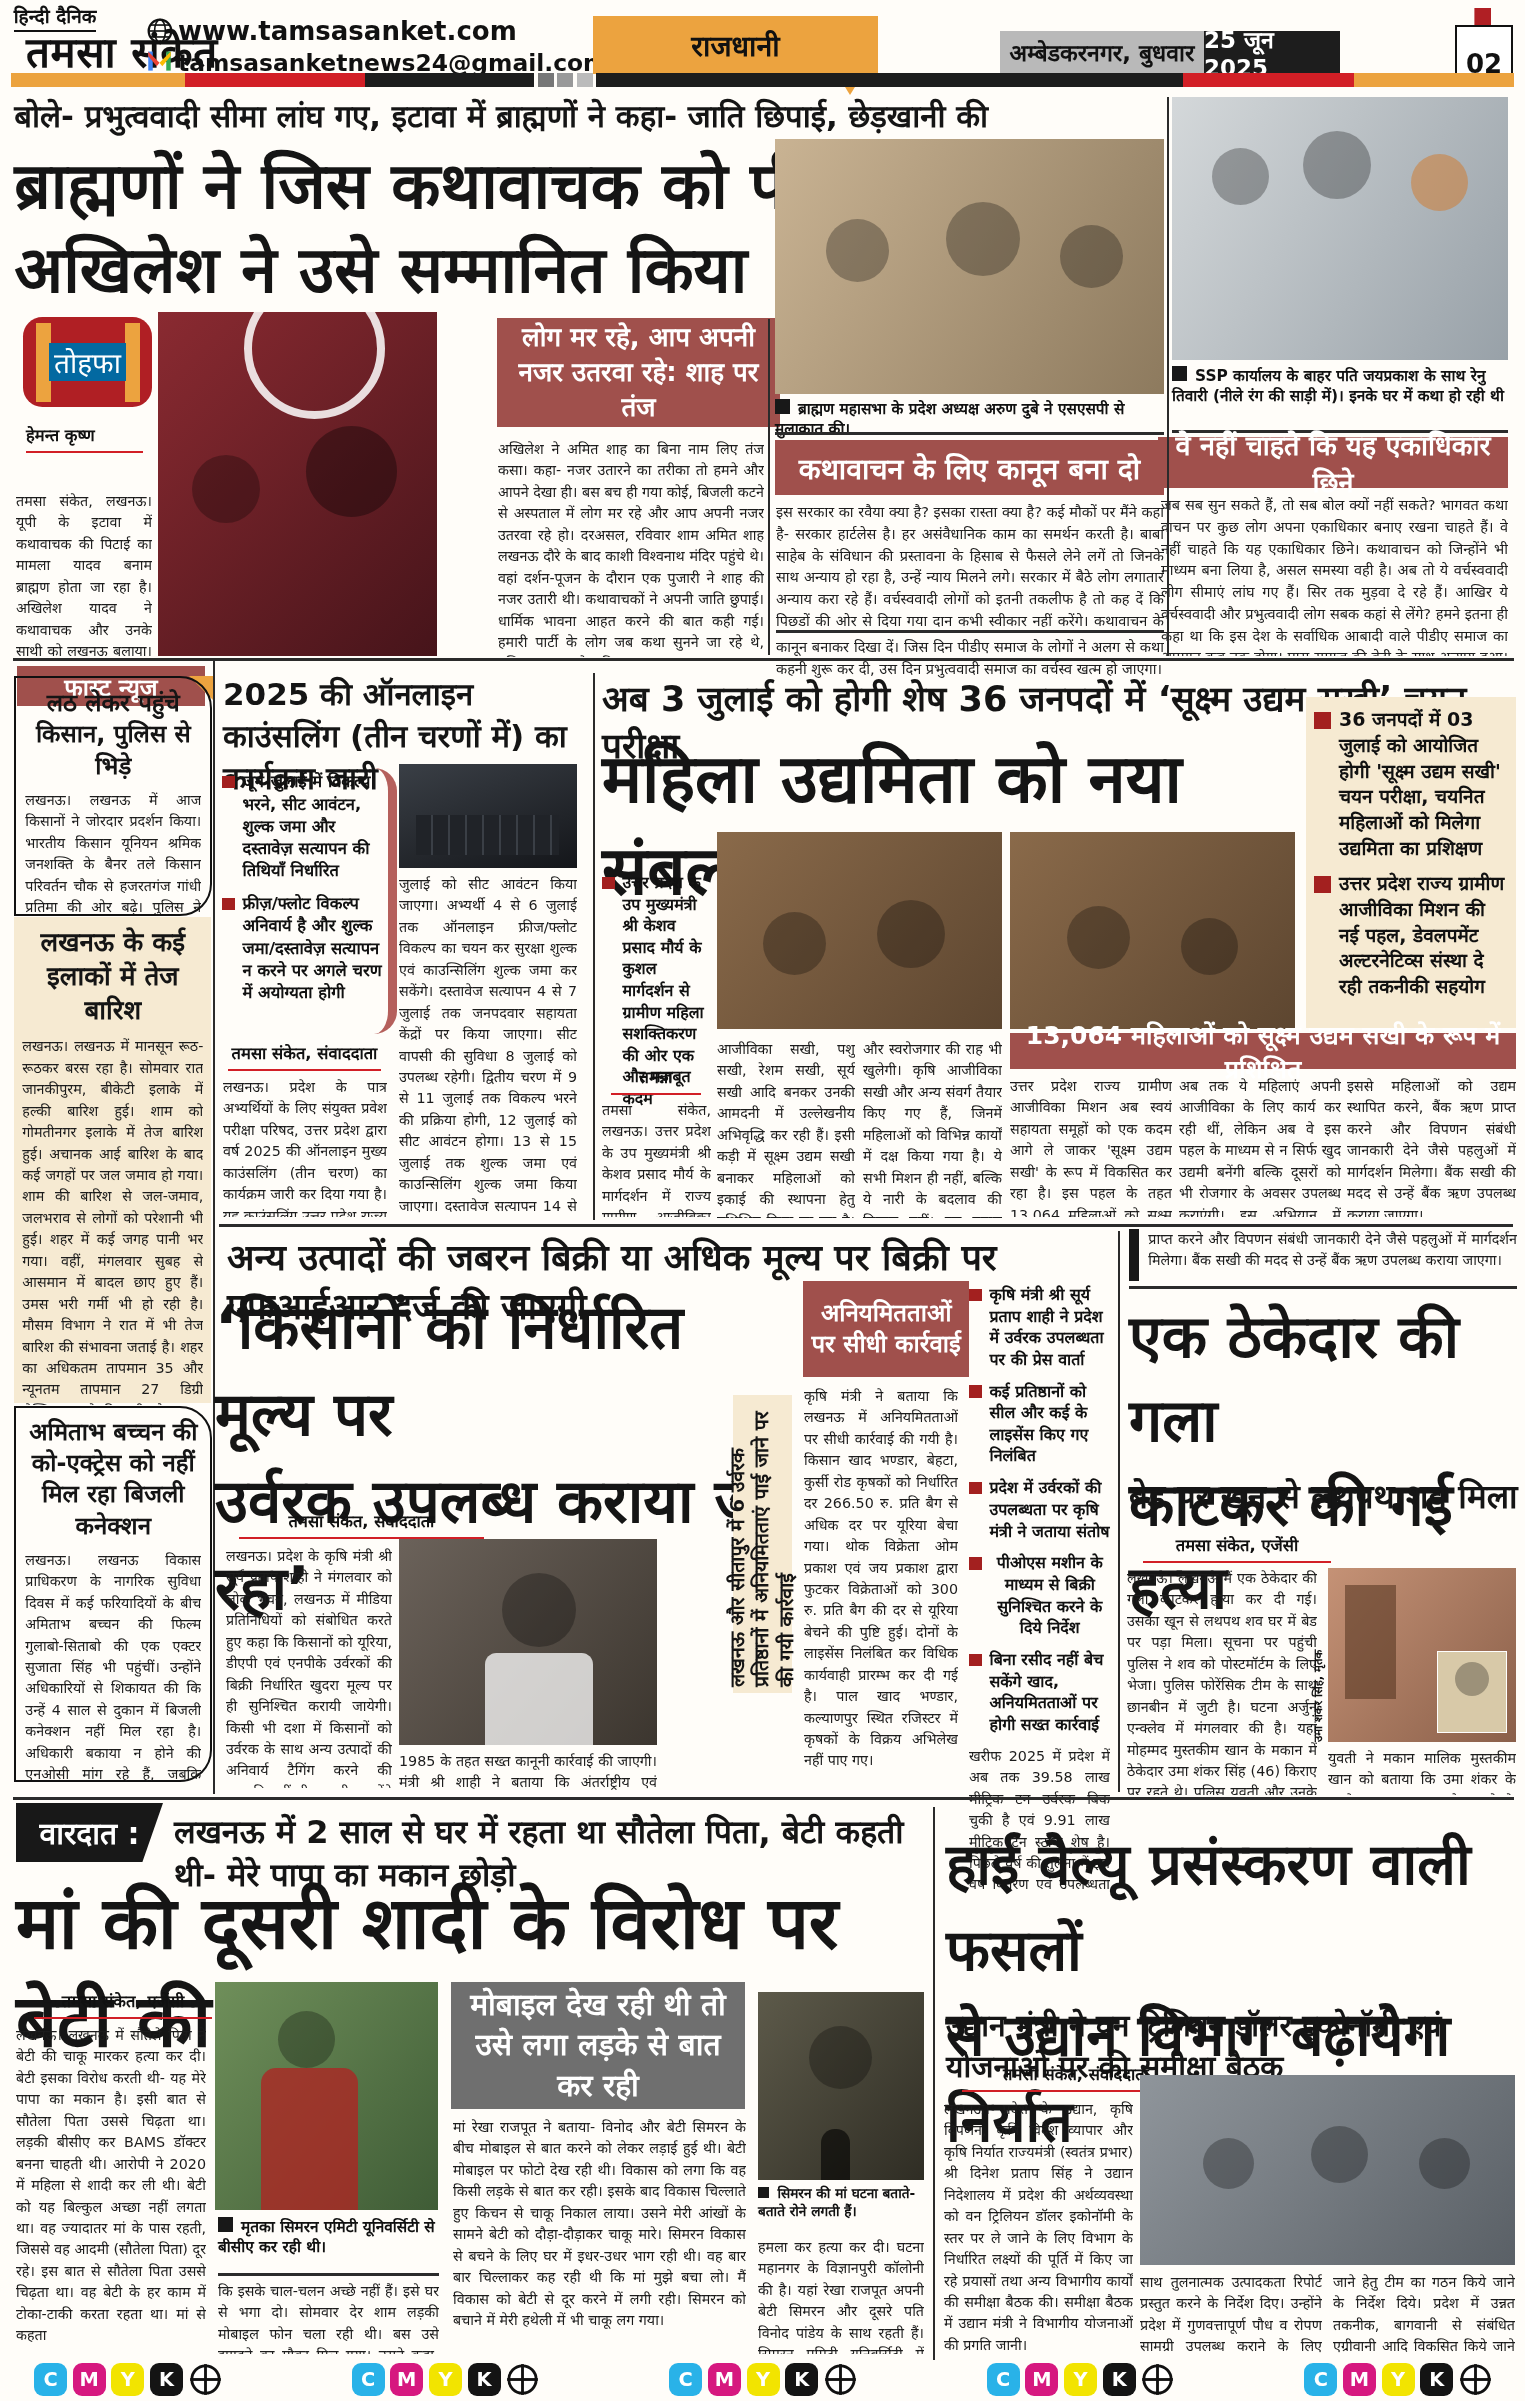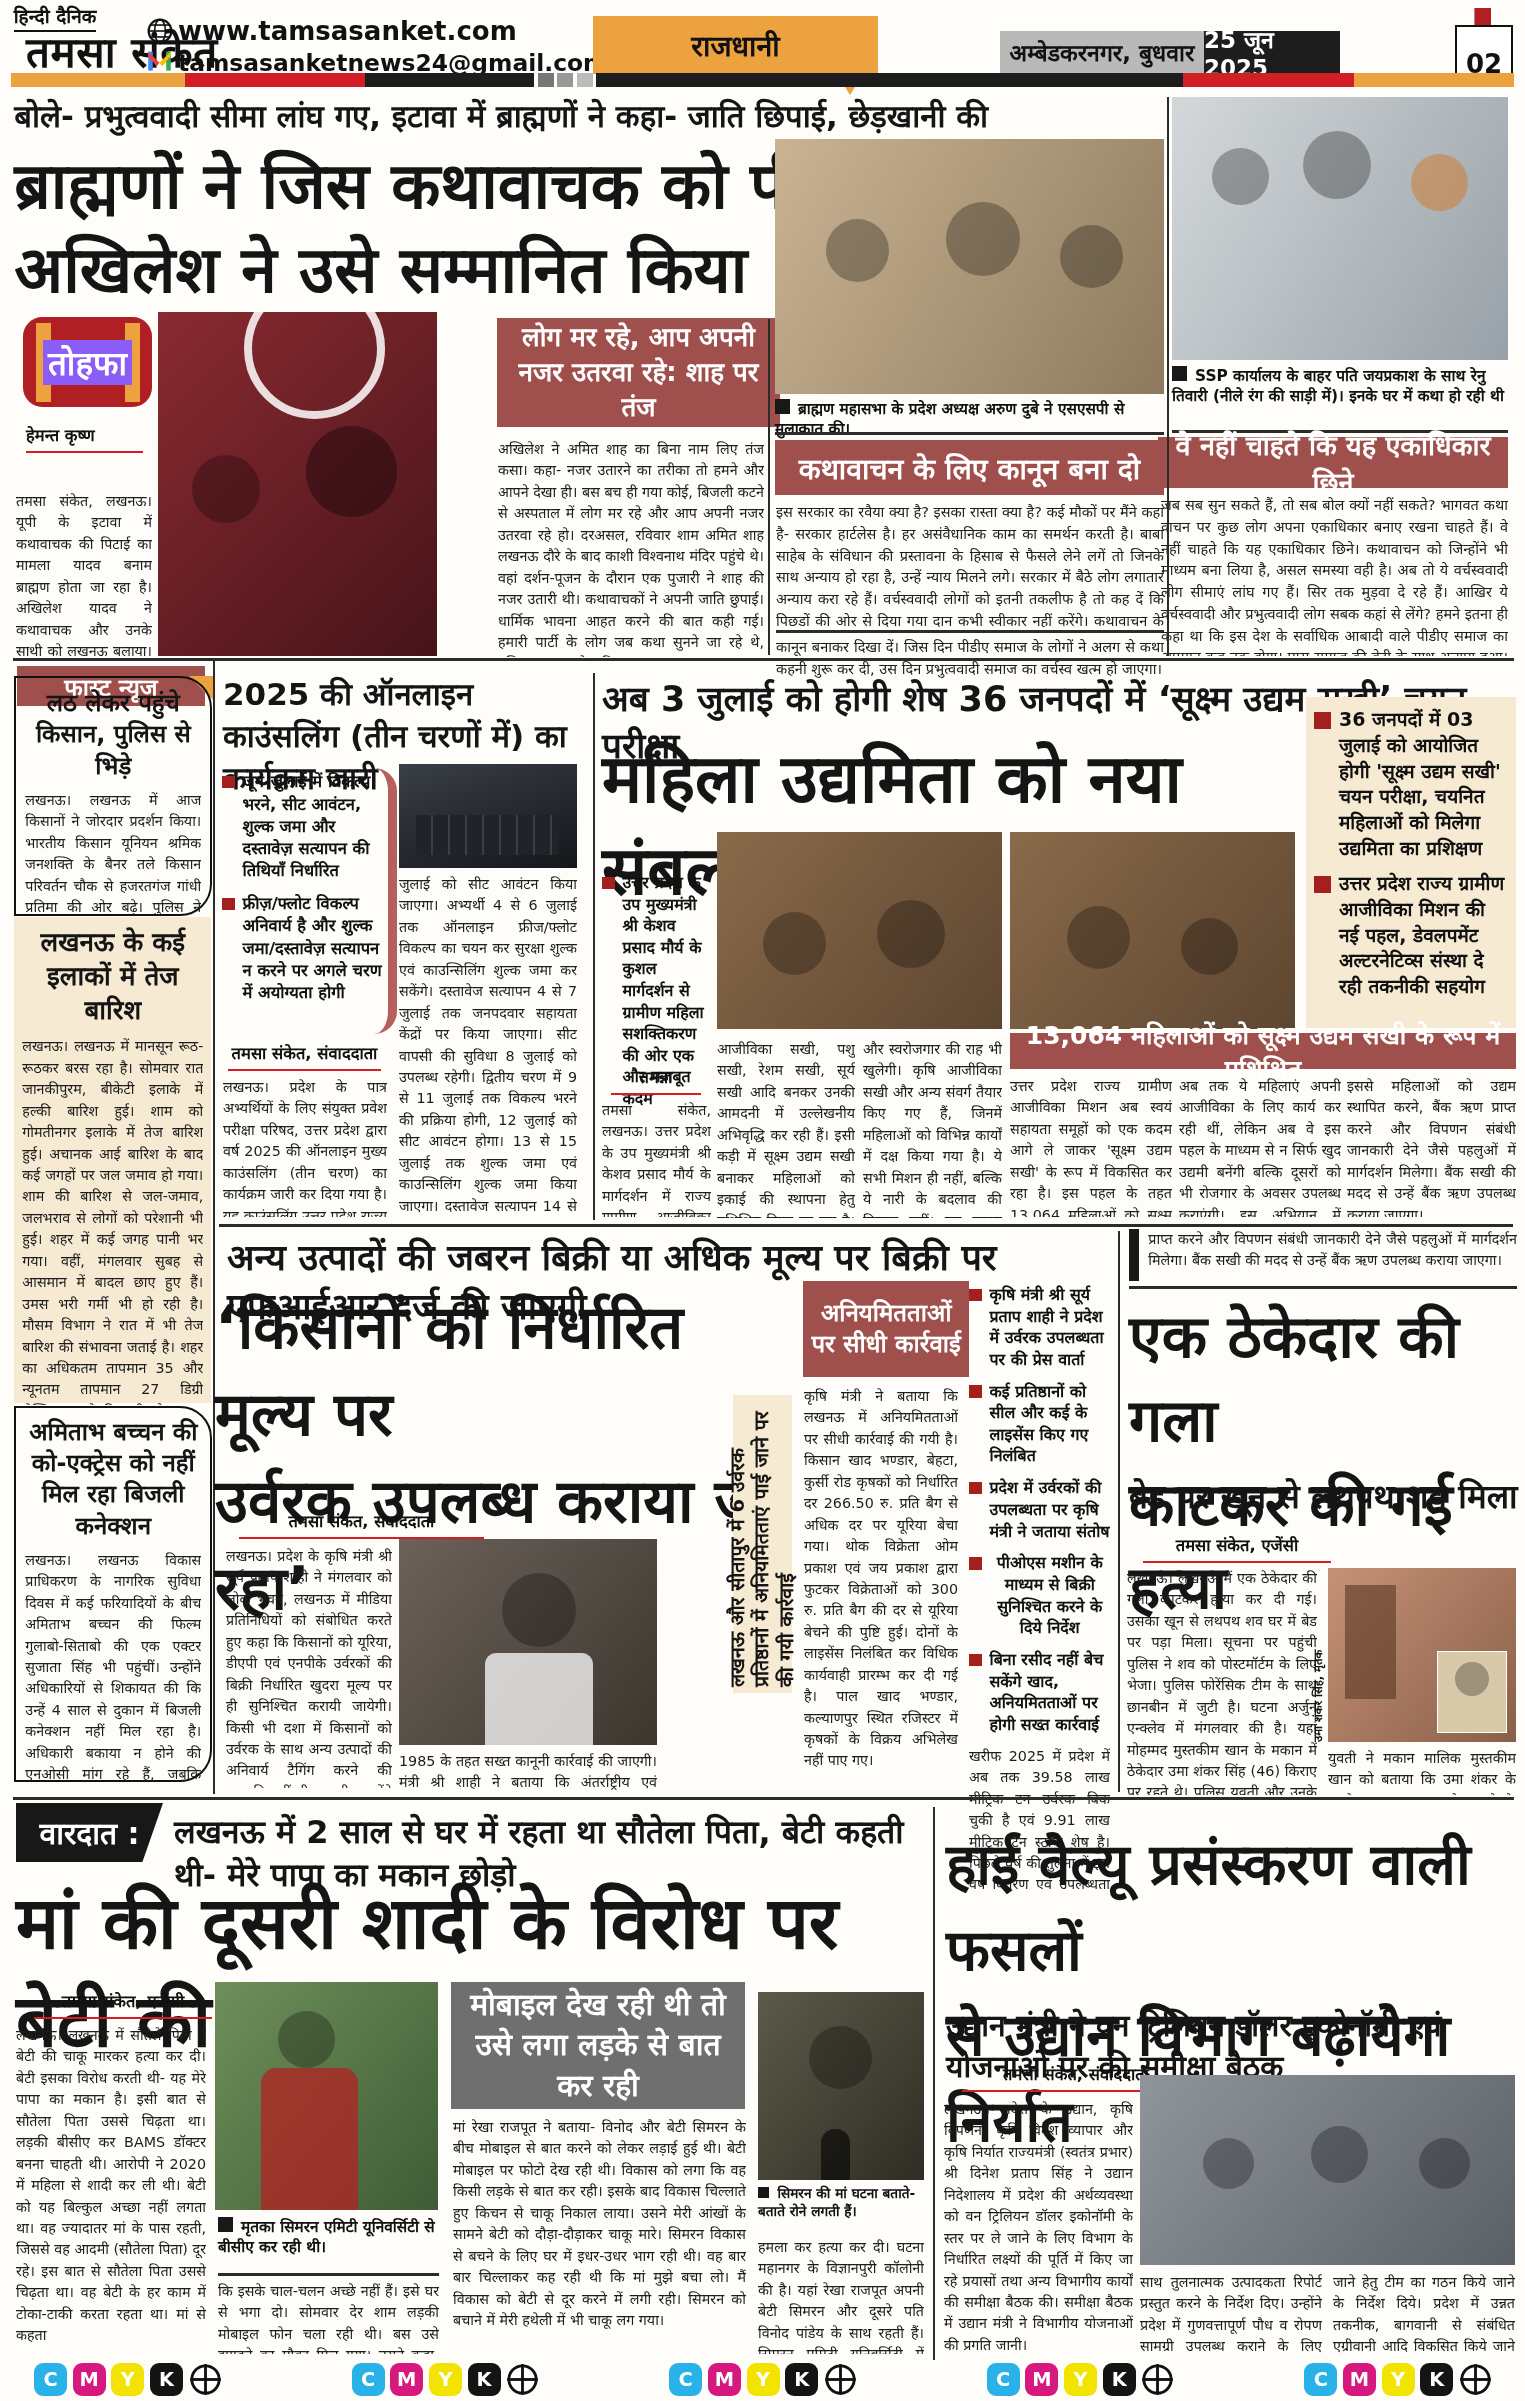--- a/index.html
+++ b/index.html
@@ -89,21 +89,21 @@
 
   <div class="abs hl" style="left:14.3px;top:94px;width:1146px;font-size:31px;">बोले- प्रभुत्ववादी सीमा लांघ गए, इटावा में ब्राह्मणों ने कहा- जाति छिपाई, छेड़खानी की</div>
   <div class="abs" style="left:14.3px;top:144px;width:935px;">
     <div class="hl" style="font-size:64px;line-height:1.32;">ब्राह्मणों ने जिस कथावाचक को पीटा</div>
     <div class="hl" style="font-size:64px;line-height:1.32;">अखिलेश ने उसे सम्मानित किया</div>
   </div>
 
   <div class="abs" style="left:23px;top:317px;width:129px;height:90px;background:#b01f24;border-radius:19.4px;display:flex;align-items:center;justify-content:center;">
     <div class="abs" style="left:12.5px;top:5.7px;width:15px;height:79px;background:#eca33f;"></div>
     <div class="abs" style="right:12.5px;top:5.7px;width:15px;height:79px;background:#eca33f;"></div>
-    <span style="color:#fff;font-size:33px;font-weight:700;background:#8b5cf6;padding:0 4.6px;z-index:2;">तोहफा</span>
+    <span style="color:#fff;font-size:28px;font-weight:400;background:#0369a1;padding:0 4.6px;z-index:2;">तोहफा</span>
   </div>
   <div class="abs byline" style="left:26px;top:423px;width:117px;">हेमन्त कृष्ण</div>
   <div class="abs body" style="left:16px;top:491px;width:136px;height:165px;">तमसा संकेत, लखनऊ। यूपी के इटावा में कथावाचक की पिटाई का मामला यादव बनाम ब्राह्मण होता जा रहा है। अखिलेश यादव ने कथावाचक और उनके साथी को लखनऊ बुलाया। उन्हें हारमोनियम गिफ्ट की, कथा भी करवाई। 21-21 हजार रुपए भी दिए। हालांकि 51-51 हजार रुपए देने की बात कही जा रही है। अखिलेश ने कहा- ये वर्चस्ववादी लोग सीमा लांघ गए और पैसों की मांग करते हैं। आखिर ये वर्चस्ववादी और प्रभुत्ववादी लोग समाज को कब तक बांटेंगे।</div>
 
   <div class="abs photo ph-a" style="left:158px;top:312px;width:279px;height:344px;">
     <div class="abs" style="left:86px;top:-34px;width:125px;height:125px;border-radius:50%;border:8px solid rgba(255,255,255,.85);"></div>
     <div class="sil" style="left:34px;top:143px;width:68px;height:68px;"></div>
     <div class="sil" style="left:148px;top:114px;width:91px;height:91px;background:rgba(0,0,0,.35);"></div>
   </div>
 

